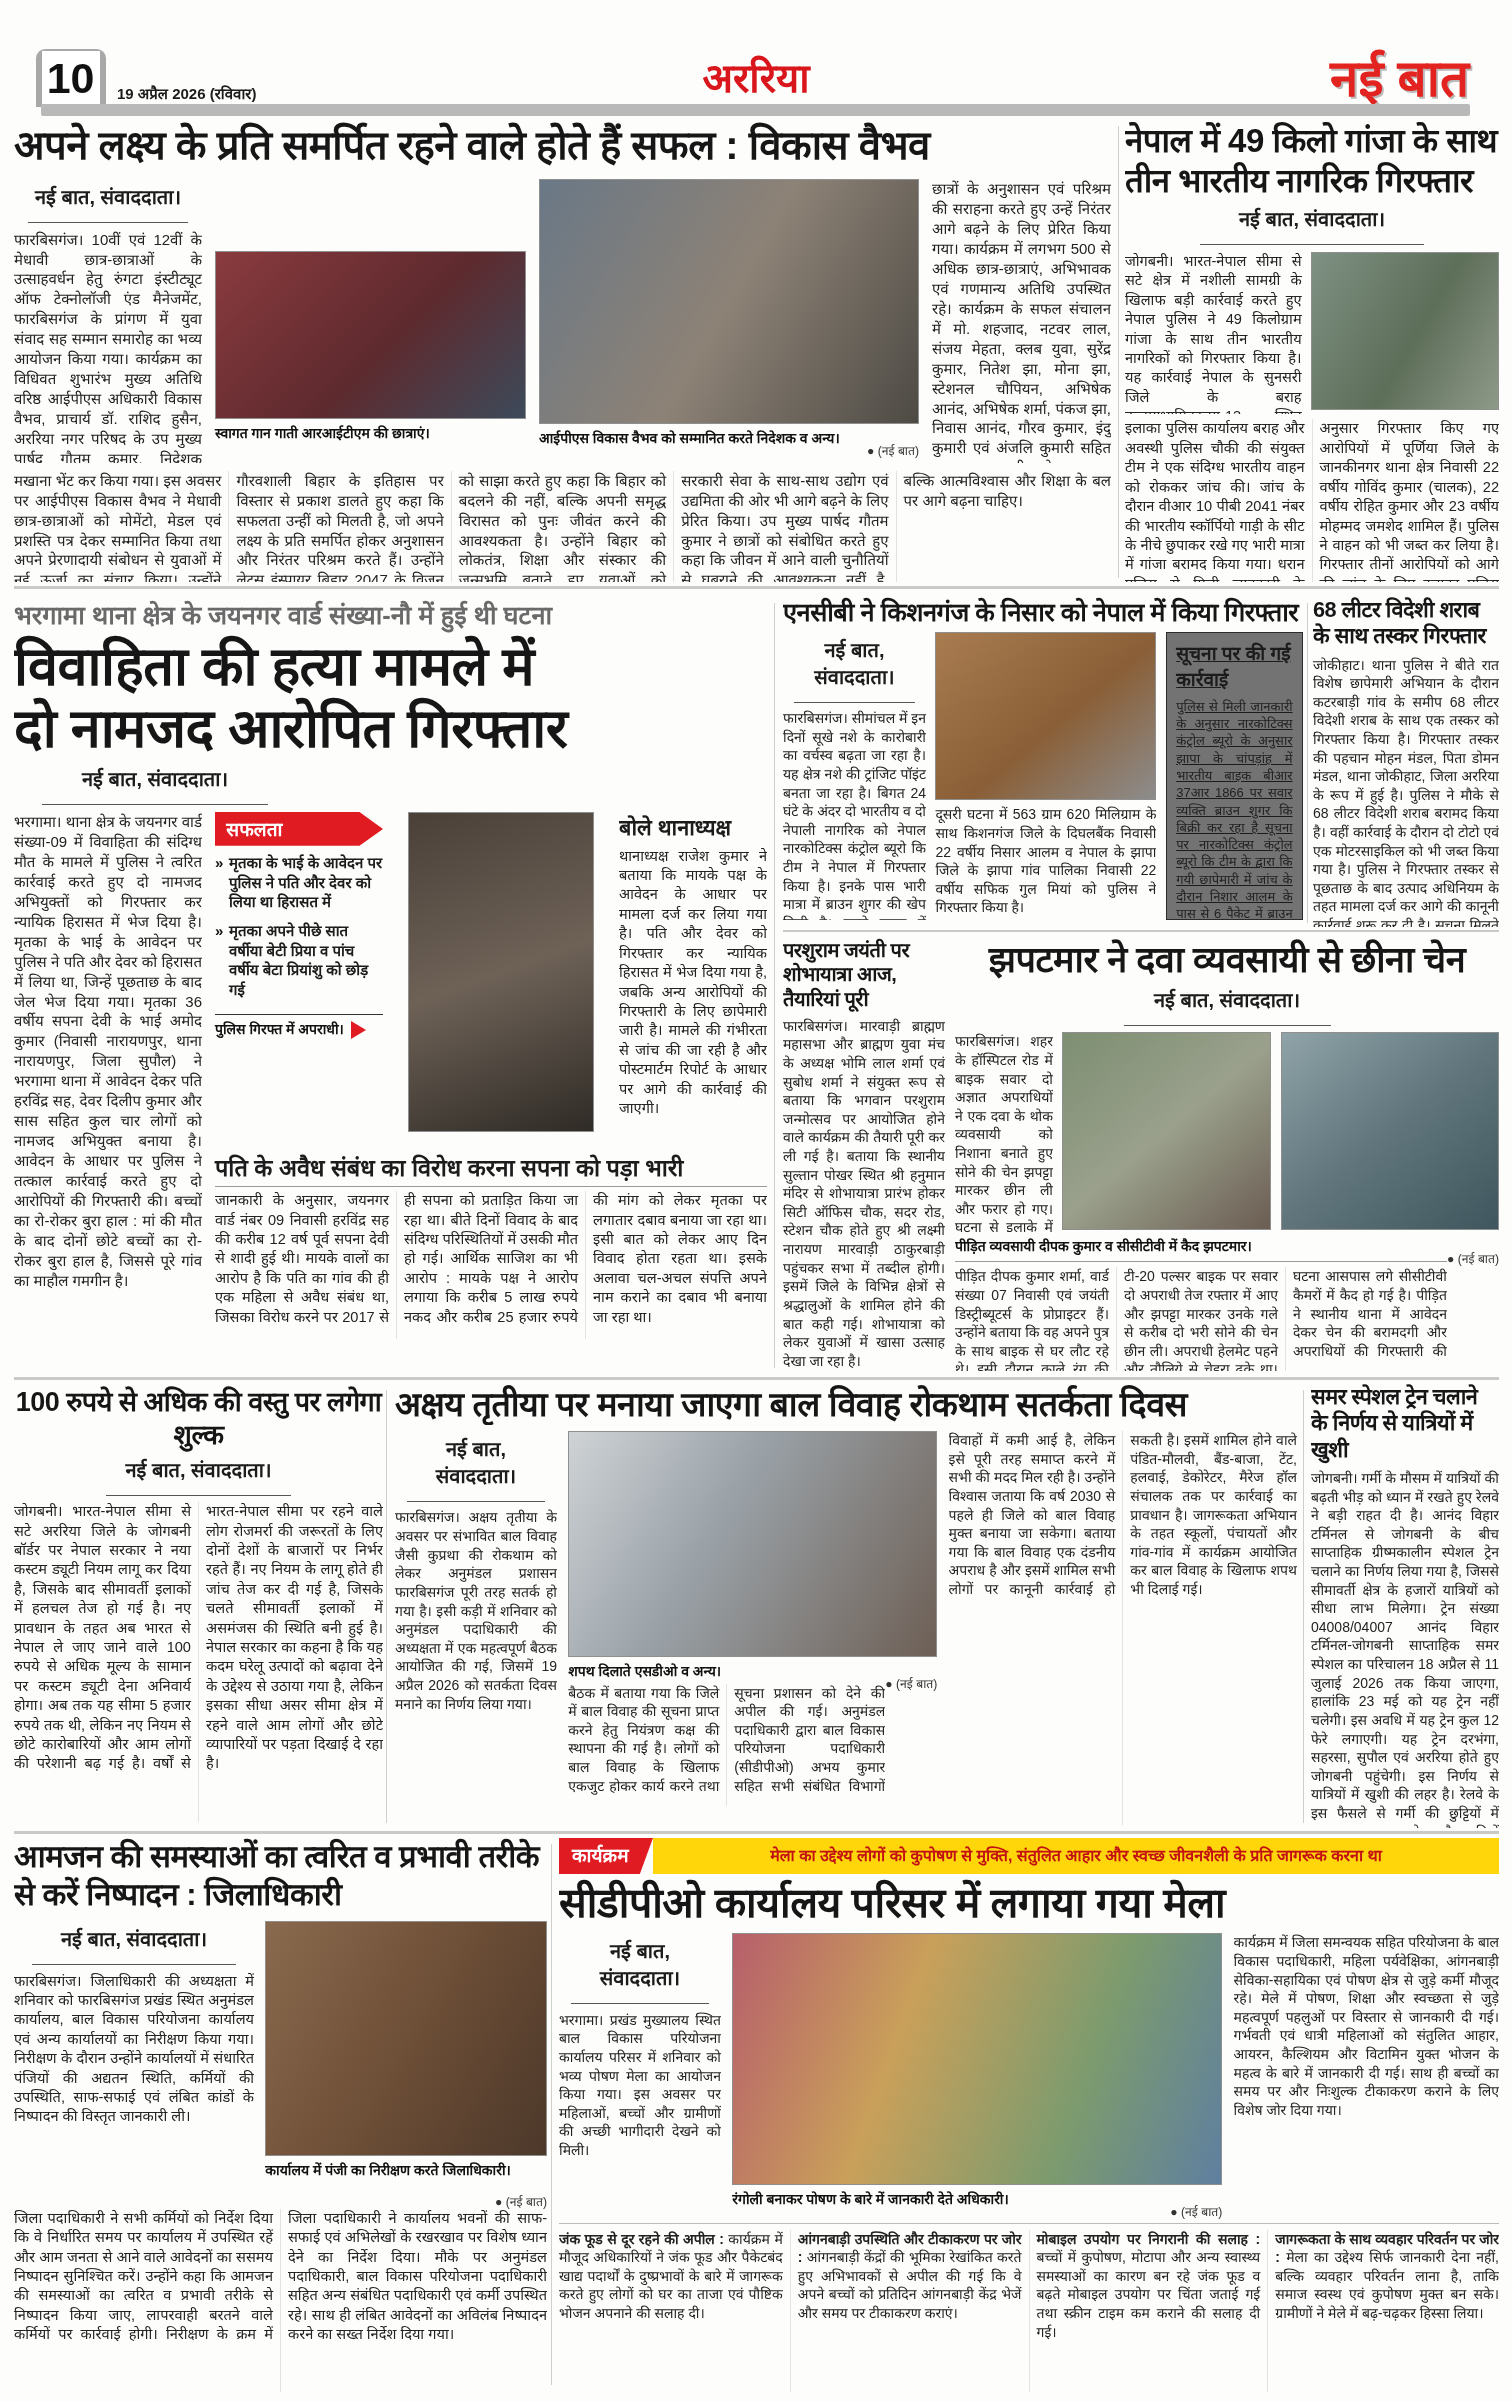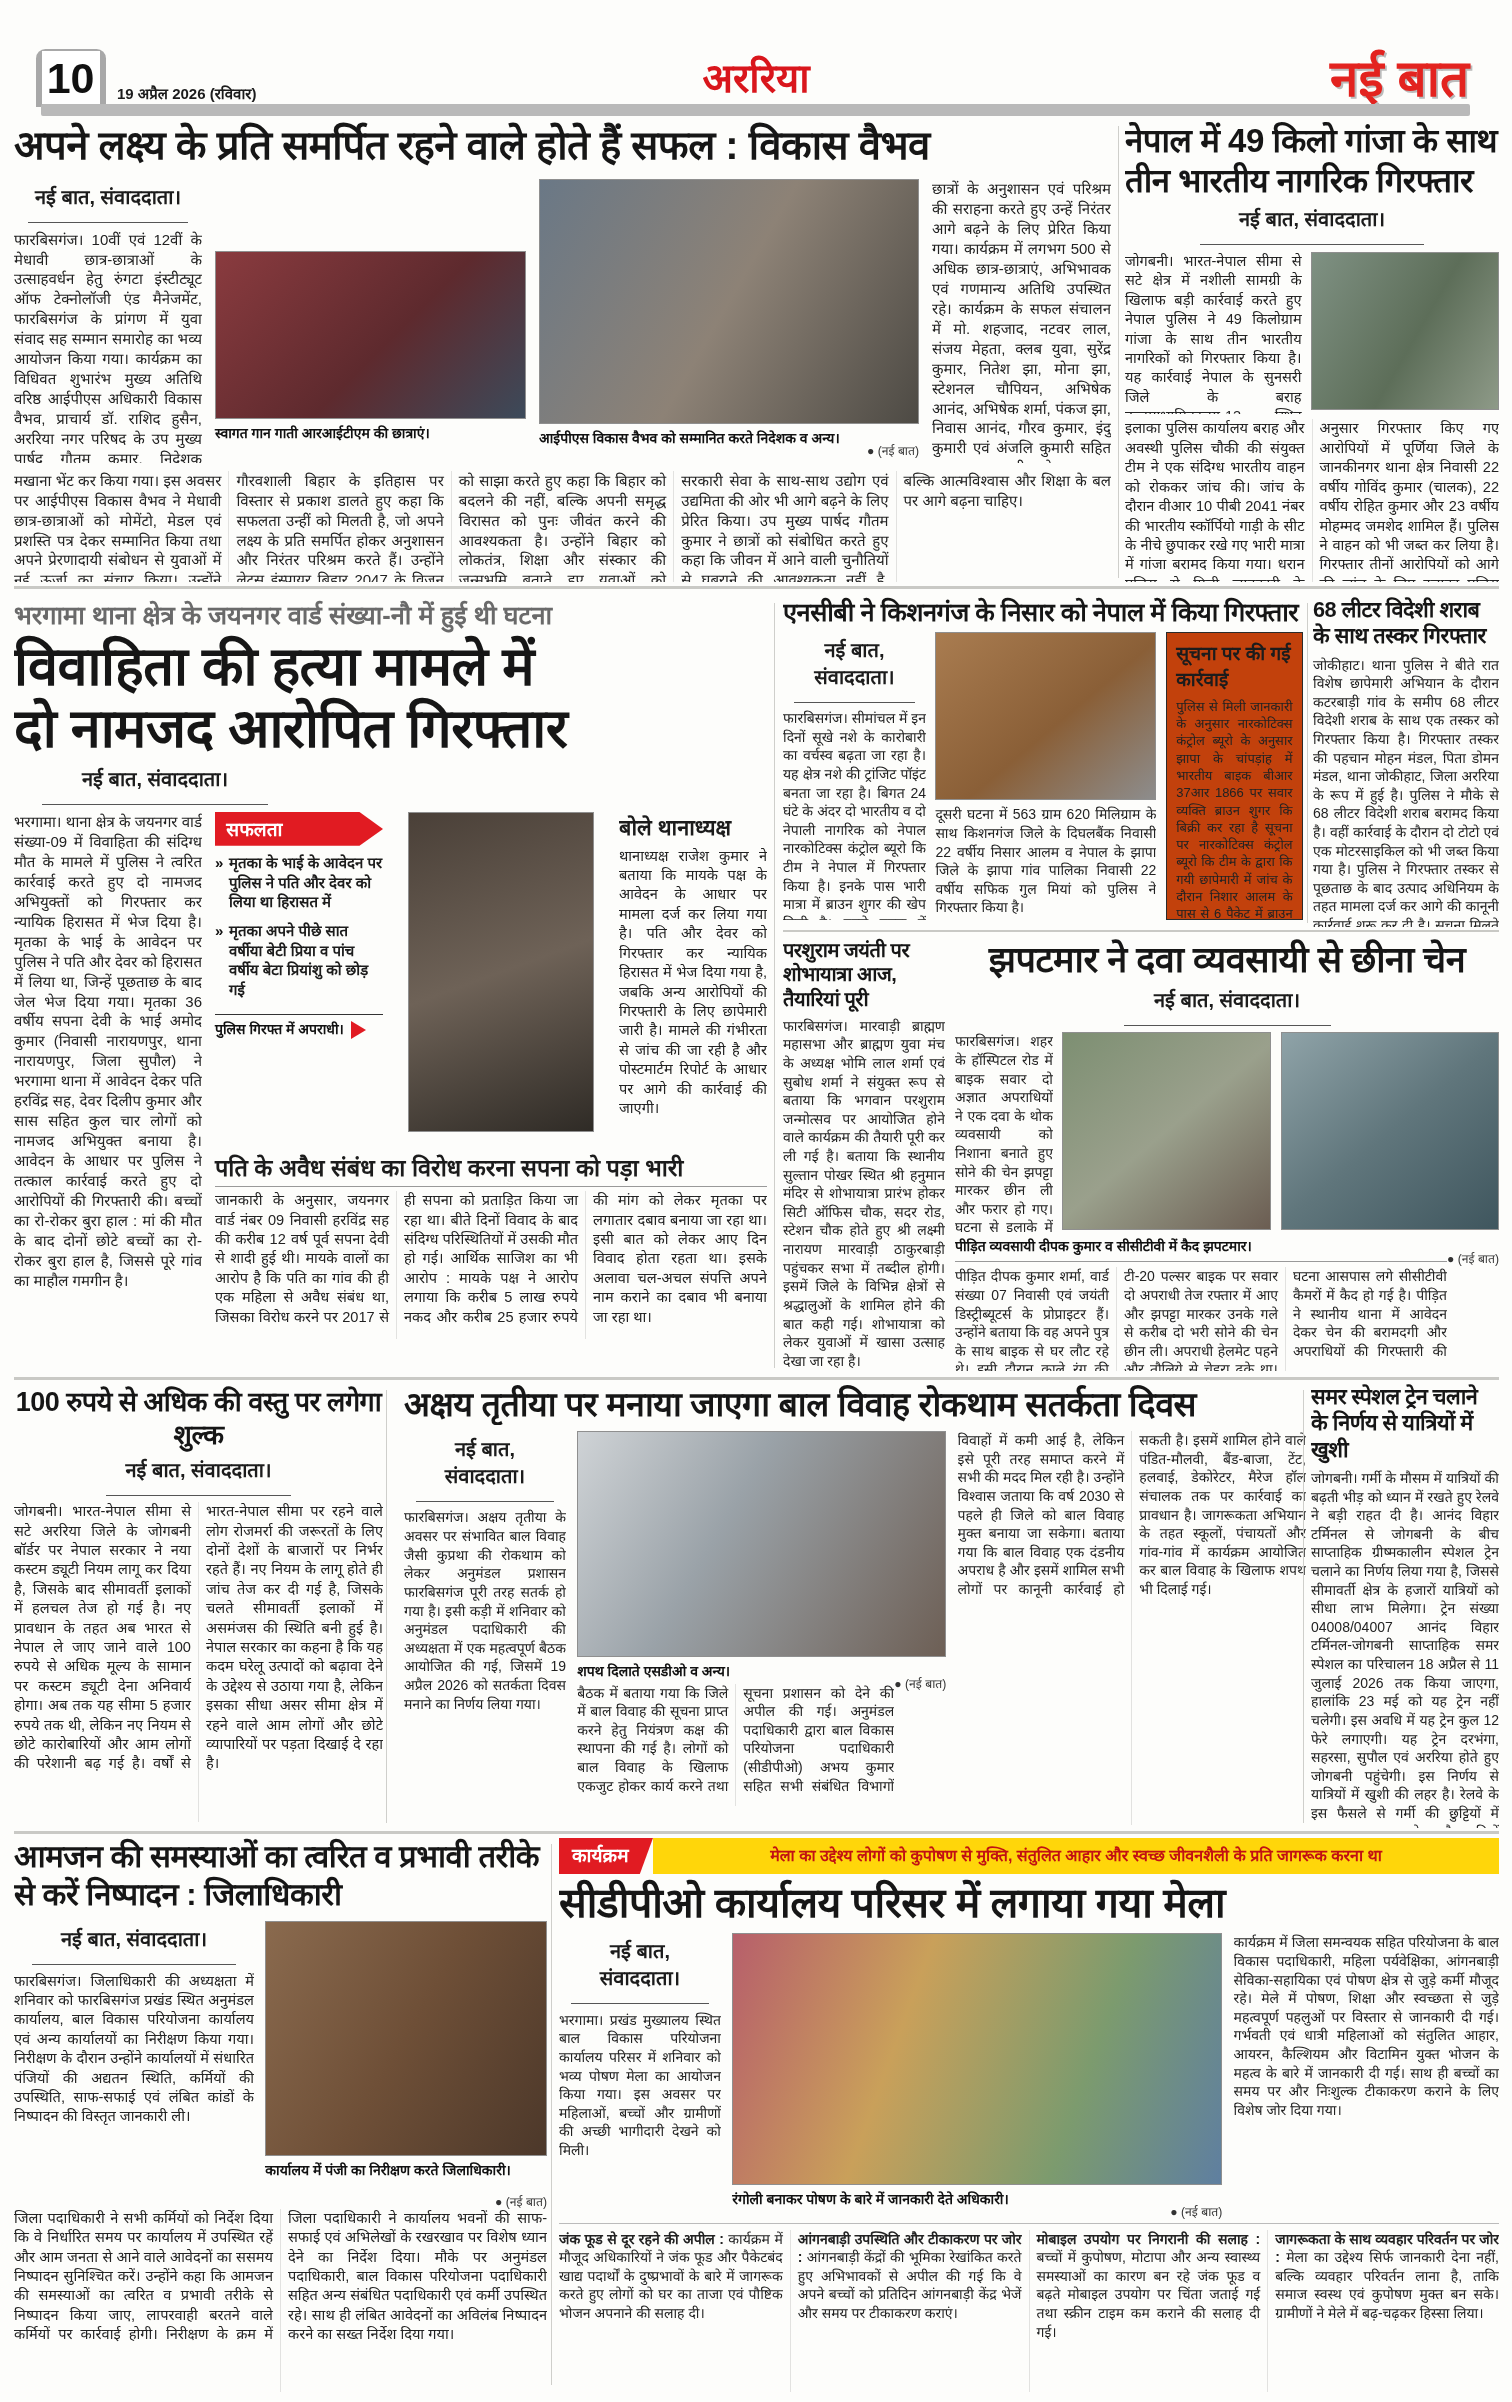--- a/index.html
+++ b/index.html
@@ -38,21 +38,21 @@
   .lead-bottom{margin-top:7.5px;height:139px;overflow:hidden;}
   
   .success{border-bottom:1.9px solid #333;padding-bottom:5.6px;}
   .success-head{background:#e11b22;color:#fff;font-weight:800;font-size:19px;padding:3.8px 11.3px;
                 clip-path:polygon(0 0,86% 0,100% 50%,86% 100%,0 100%);margin-bottom:7.5px;}
   .bullet{display:flex;gap:5.6px;font-size:15px;font-weight:600;line-height:1.3;margin:0 0 9.4px;}
   .bullet .bmark{color:#111;font-weight:900;}
   .redarrow{display:inline-block;width:0;height:0;border-top:9.4px solid transparent;
             border-bottom:9.4px solid transparent;border-left:15px solid #e11b22;vertical-align:middle;margin-left:7.5px;}
   .boxtitle{font-size:21.7px;font-weight:900;margin:0 0 5.6px;}
-  .infobox{border:1.9px solid #2b2b2b;padding:7.5px 9.4px;box-sizing:border-box;background:#c2410c;}
+  .infobox{border:1.9px solid #2b2b2b;padding:7.5px 9.4px;box-sizing:border-box;background:#737373;text-decoration:underline;}
   .subhl{font-size:23.5px;font-weight:900;margin:9.4px 0 3.8px;border-bottom:0.9px solid #999;padding-bottom:3px;}
   
   .mela-strip{display:flex;height:36px;align-items:stretch;margin-bottom:3.8px;}
   .mela-tag{background:#e11b22;color:#fff;font-weight:800;font-size:19px;line-height:36px;
             padding:0 24.5px 0 13px;clip-path:polygon(0 0,100% 0,86% 100%,0 100%);}
   .mela-band{flex:1;background:#ffd60a;color:#c21013;font-weight:800;font-size:16px;
              line-height:36px;text-align:center;overflow:hidden;white-space:nowrap;}
 </style>
 </head>
 <body>
@@ -205,21 +205,21 @@
   <section class="art" style="left:14px;top:1384px;width:369px;height:444px;">
     <h2 class="hl" style="font-size:27px;font-weight:700;text-align:center;margin-top:1.9px;">100 रुपये से अधिक की वस्तु पर लगेगा शुल्क</h2>
     <div class="byline" style="width:50%;">नई बात, संवाददाता।</div>
     <div class="cols2" style="height:320px;overflow:hidden;">
       <p class="bd" style="font-size:14.6px;">जोगबनी। भारत-नेपाल सीमा से सटे अररिया जिले के जोगबनी बॉर्डर पर नेपाल सरकार ने नया कस्टम ड्यूटी नियम लागू कर दिया है, जिसके बाद सीमावर्ती इलाकों में हलचल तेज हो गई है। नए प्रावधान के तहत अब भारत से नेपाल ले जाए जाने वाले 100 रुपये से अधिक मूल्य के सामान पर कस्टम ड्यूटी देना अनिवार्य होगा। अब तक यह सीमा 5 हजार रुपये तक थी, लेकिन नए नियम से छोटे कारोबारियों और आम लोगों की परेशानी बढ़ गई है। वर्षों से भारत-नेपाल सीमा पर रहने वाले लोग रोजमर्रा की जरूरतों के लिए दोनों देशों के बाजारों पर निर्भर रहते हैं। नए नियम के लागू होते ही जांच तेज कर दी गई है, जिसके चलते सीमावर्ती इलाकों में असमंजस की स्थिति बनी हुई है। नेपाल सरकार का कहना है कि यह कदम घरेलू उत्पादों को बढ़ावा देने के उद्देश्य से उठाया गया है, लेकिन इसका सीधा असर सीमा क्षेत्र में रहने वाले आम लोगों और छोटे व्यापारियों पर पड़ता दिखाई दे रहा है।</p>
     </div>
   </section>
 
   <div class="vr" style="left:386px;top:1390px;height:433px;"></div>
 
-  <section class="art" style="left:404px;top:1384px;width:902px;height:444px;">
+  <section class="art" style="left:395px;top:1384px;width:902px;height:444px;">
     <h2 class="hl fit" style="font-size:34px;">अक्षय तृतीया पर मनाया जाएगा बाल विवाह रोकथाम सतर्कता दिवस</h2>
     <div style="display:flex;gap:11.3px;margin-top:5.6px;height:394px;">
       <div style="width:162px;overflow:hidden;">
         <div class="byline">नई बात, संवाददाता।</div>
         <p class="bd" style="font-size:14px;">फारबिसगंज। अक्षय तृतीया के अवसर पर संभावित बाल विवाह जैसी कुप्रथा की रोकथाम को लेकर अनुमंडल प्रशासन फारबिसगंज पूरी तरह सतर्क हो गया है। इसी कड़ी में शनिवार को अनुमंडल पदाधिकारी की अध्यक्षता में एक महत्वपूर्ण बैठक आयोजित की गई, जिसमें 19 अप्रैल 2026 को सतर्कता दिवस मनाने का निर्णय लिया गया।</p>
       </div>
       <div style="width:369px;">
         <div class="photo" style="height:226px;background:linear-gradient(120deg,#cfd3d6,#9aa2a8 40%,#6d5f55);"></div>
         <div class="cap"><span>शपथ दिलाते एसडीओ व अन्य।</span><span class="credit">● (नई बात)</span></div>
         <div class="cols2" style="height:122px;overflow:hidden;margin-top:3.8px;">

